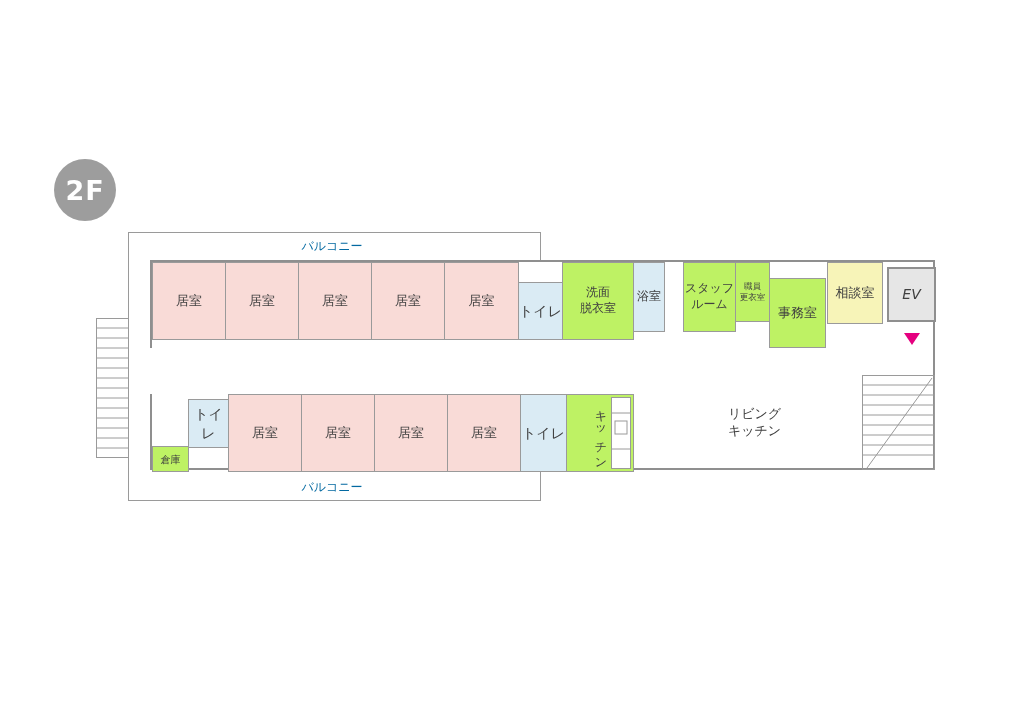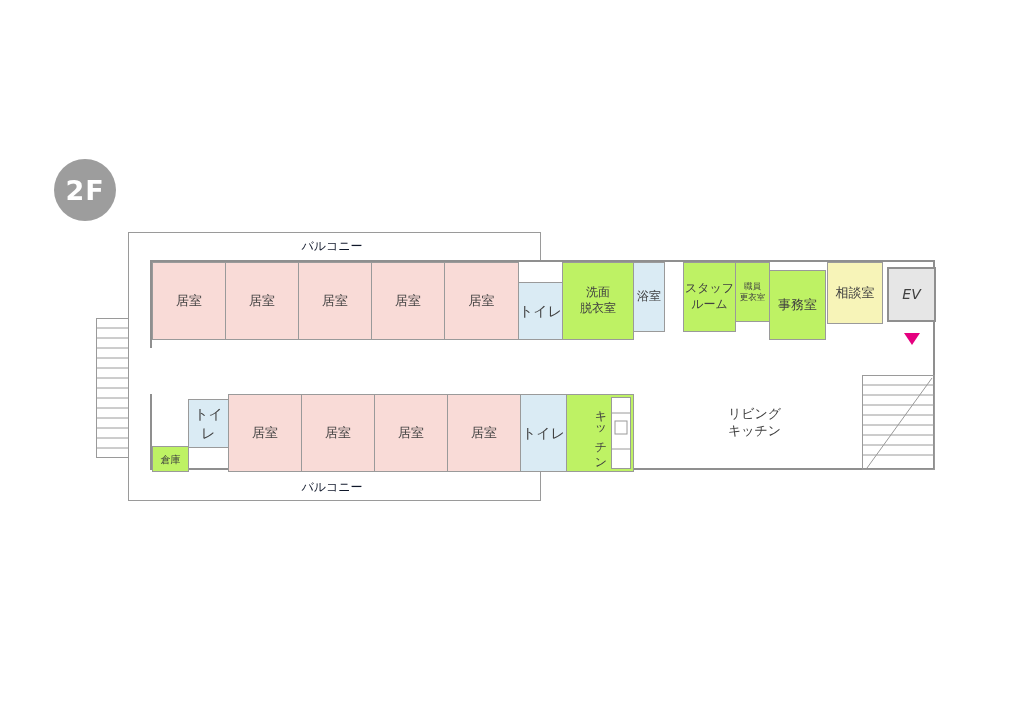--- a/index.html
+++ b/index.html
@@ -5,21 +5,21 @@
   html,body{margin:0;padding:0;background:#ffffff;}
   body{font-family:"DejaVu Sans","Liberation Sans",sans-serif;color:#404040;}
   .page{position:relative;width:1024px;height:707px;background:#fff;overflow:hidden;}
 
   .floor-badge{position:absolute;left:54px;top:159px;width:62px;height:62px;border-radius:50%;
     background:var(--badge-gray,#9d9d9d);display:flex;align-items:center;justify-content:center;
     color:#fff;font-size:27px;font-weight:bold;letter-spacing:1px;}
 
   .balcony-outline{position:absolute;left:128px;top:232px;width:413px;height:269px;
     box-sizing:border-box;border:1px solid var(--wall-gray,#9a9a9a);background:#fff;}
-  .balcony-label{position:absolute;width:140px;text-align:center;font-size:12px;color:#0f172a;}
+  .balcony-label{position:absolute;width:140px;text-align:center;font-size:12px;color:#0369a1;}
   .balcony-label.top{left:262px;top:238px;}
   .balcony-label.bottom{left:262px;top:479px;}
 
   .ext-stairs{position:absolute;left:96px;top:318px;width:33px;height:140px;}
 
   .building{position:absolute;left:150px;top:260px;width:785px;height:210px;
     box-sizing:border-box;border:2px solid #8f8f8f;background:#fff;}
 
   .cell{position:absolute;box-sizing:border-box;border:1px solid var(--wall-gray,#9a9a9a);
     display:flex;align-items:center;justify-content:center;text-align:center;background:#bef264;}
@@ -109,21 +109,21 @@
       <span class="lbl s12">浴室</span>
     </div>
     <div class="cell" style="left:531px;top:0px;width:53px;height:70px">
       <span class="lbl s12">スタッフ
 ルーム</span>
     </div>
     <div class="cell" style="left:583px;top:0px;width:35px;height:60px">
       <span class="lbl s8">職員
 更衣室</span>
     </div>
-    <div class="cell" style="left:617px;top:8px;width:57px;height:70px">
+    <div class="cell" style="left:617px;top:16px;width:57px;height:70px">
       <span class="lbl">事務室</span>
     </div>
     <div class="cell yellow" style="left:675px;top:0px;width:56px;height:62px">
       <span class="lbl">相談室</span>
     </div>
     <div class="cell evgray" style="left:735px;top:5px;width:49px;height:55px">
       <span class="lbl ev">EV</span>
     </div>
 
     <div class="marker-down"></div>

